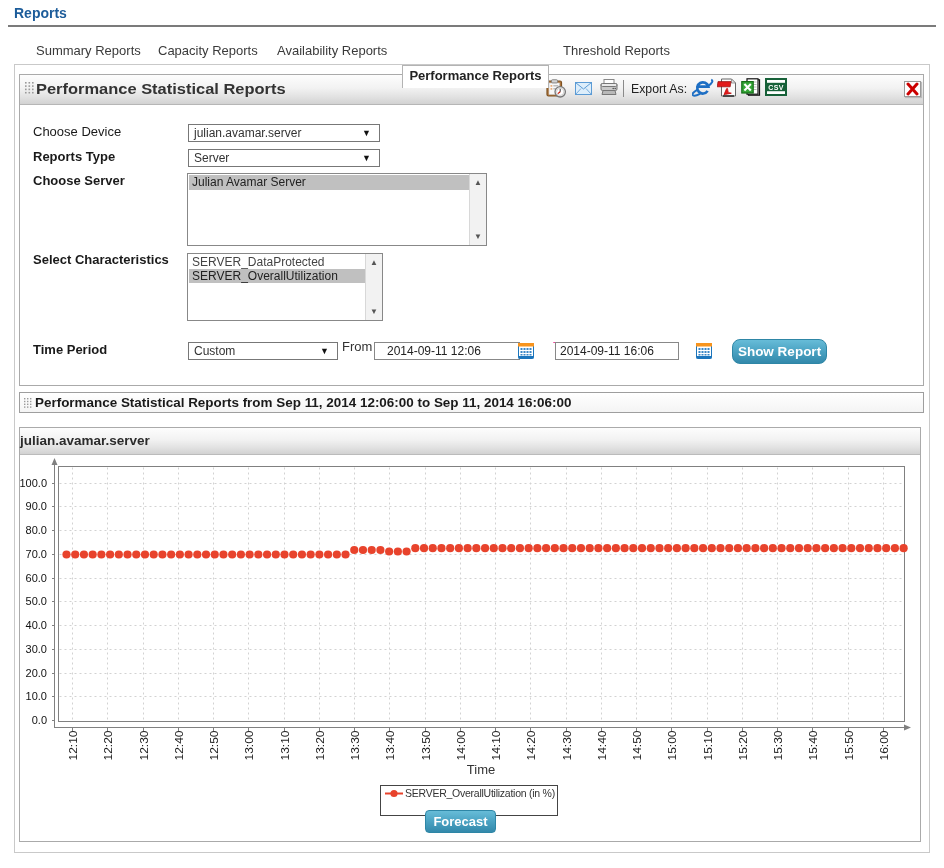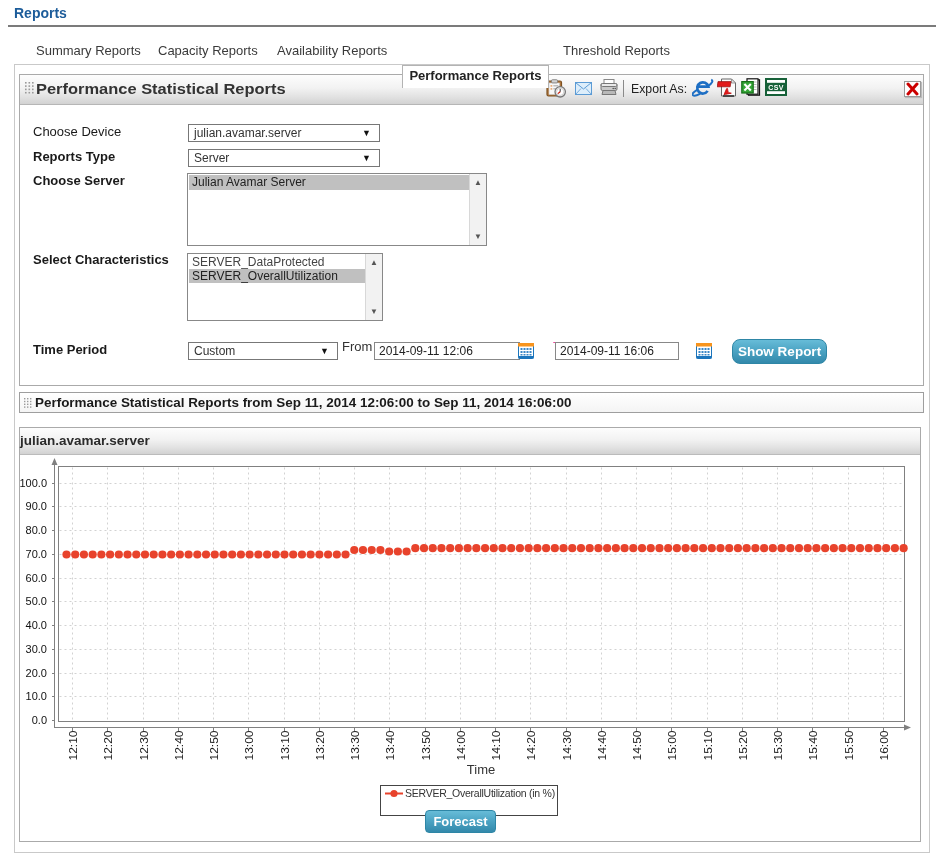--- a/index.html
+++ b/index.html
@@ -129,21 +129,21 @@
       <div style="position:absolute;left:1px;top:1px;right:17px;height:14px;font-size:12px;color:#444;line-height:14px;padding-left:3px;">SERVER_DataProtected</div>
       <div style="position:absolute;left:1px;top:15px;right:17px;height:14px;background:#c0c0c0;font-size:12px;color:#222;line-height:14px;padding-left:3px;">SERVER_OverallUtilization</div>
       <div style="position:absolute;right:0;top:0;width:17px;height:100%;background:#f2f2f2;border-left:1px solid #d8d8d8;">
         <div style="position:absolute;top:4px;left:4px;font-size:8px;color:#555;">▲</div>
         <div style="position:absolute;bottom:4px;left:4px;font-size:8px;color:#555;">▼</div>
       </div>
     </div>
 
     <div class="abs" style="left:168px;top:267px;width:150px;height:18px;border:1px solid #777;background:#fff;font-size:12px;color:#333;line-height:16px;padding-left:5px;">Custom<span style="position:absolute;right:8px;top:0;color:#111;font-size:9px;">▼</span></div>
     <div class="abs" style="left:322px;top:264px;font-size:13px;color:#333;">From</div>
-    <div class="abs" style="left:354px;top:267px;width:146px;height:18px;border:1px solid #888;background:#fff;font-size:12px;color:#222;line-height:16px;padding-left:4px;">2014-09-11 12:06</div>
+    <div class="abs" style="left:354px;top:267px;width:146px;height:18px;border:1px solid #888;background:#fff;font-size:12px;color:#222;line-height:16px;padding-left:12px;">2014-09-11 12:06</div>
     <div class="abs" style="left:498px;top:268px;"><svg width="16" height="16" viewBox="0 0 16 16">
 <rect x="0.5" y="0.5" width="15" height="15" rx="1" fill="#ffffff" stroke="#1b75bc" stroke-width="1"></rect>
 <rect x="0" y="0" width="16" height="3.5" fill="#f7941e"></rect>
 <rect x="0.5" y="13" width="15" height="2.5" fill="#1b75bc"></rect>
 <g fill="#3b87c8">
 <rect x="2.5" y="5" width="2" height="2"></rect>
             <rect x="5.5" y="5" width="2" height="2"></rect>
             <rect x="8.5" y="5" width="2" height="2"></rect>
             <rect x="11.5" y="5" width="2" height="2"></rect>
 <rect x="2.5" y="8" width="2" height="2"></rect>

